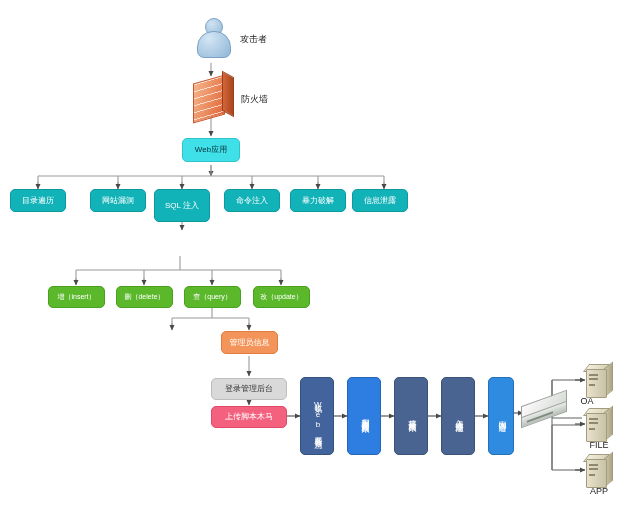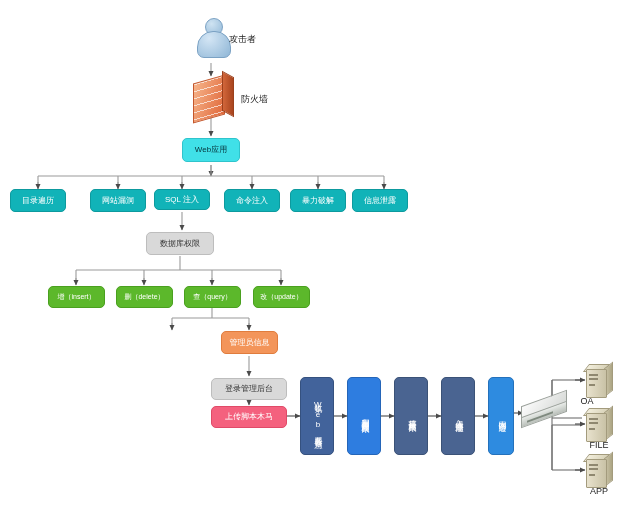--- a/index.html
+++ b/index.html
@@ -214,38 +214,37 @@
       <path d="M575,380 L585,380"></path>
       <path d="M575,424 L585,424"></path>
       <path d="M575,470 L585,470"></path>
     </g>
   </svg>
 
   <div class="person" style="left:194px;top:18px;width:38px;height:44px;">
     <div class="head"></div>
     <div class="body"></div>
   </div>
-  <div class="sidelabel" style="left:229px;top:33px;text-align:center;">攻击者</div>
+  <div class="sidelabel" style="left:240px;top:33px;text-align:center;">攻击者</div>
 
   <div class="fw" style="left:193px;top:73px;width:42px;height:46px;">
     <div class="face"></div>
     <div class="side"></div>
   </div>
   <div class="sidelabel" style="left:241px;top:93px;">防火墙</div>
 
   <div class="node box box-cyan t8" style="left:182px;top:138px;width:58px;height:24px;">Web应用</div>
 
   <div class="node box box-teal t8" style="left:10px;top:189px;width:56px;height:23px;">目录遍历</div>
   <div class="node box box-teal t8" style="left:90px;top:189px;width:56px;height:23px;">网站漏洞</div>
-  <div class="node box box-teal t8" style="left:154px;top:189px;width:56px;height:21px;">SQL 注入</div>
+  <div class="node box box-teal t8" style="left:154px;top:189px;width:56px;height:33px;">SQL 注入</div>
   <div class="node box box-teal t8" style="left:224px;top:189px;width:56px;height:23px;">命令注入</div>
   <div class="node box box-teal t8" style="left:290px;top:189px;width:56px;height:23px;">暴力破解</div>
   <div class="node box box-teal t8" style="left:352px;top:189px;width:56px;height:23px;">信息泄露</div>
 
-  <div class="node box box-gray t8" style="left:146px;top:232px;width:68px;height:23px;">数据库权限</div>
 
   <div class="node box box-green t7" style="left:48px;top:286px;width:57px;height:22px;">增（insert）</div>
   <div class="node box box-green t7" style="left:116px;top:286px;width:57px;height:22px;">删（delete）</div>
   <div class="node box box-green t7" style="left:184px;top:286px;width:57px;height:22px;">查（query）</div>
   <div class="node box box-green t7" style="left:253px;top:286px;width:57px;height:22px;">改（update）</div>
 
   <div class="node box box-gray t8" style="left:211px;top:378px;width:76px;height:22px;">登录管理后台</div>
 
   <div class="node box box-orange t8" style="left:221px;top:331px;width:57px;height:23px;">管理员信息</div>
   <div class="node box box-pink t8" style="left:211px;top:406px;width:76px;height:22px;">上传脚本木马</div>

